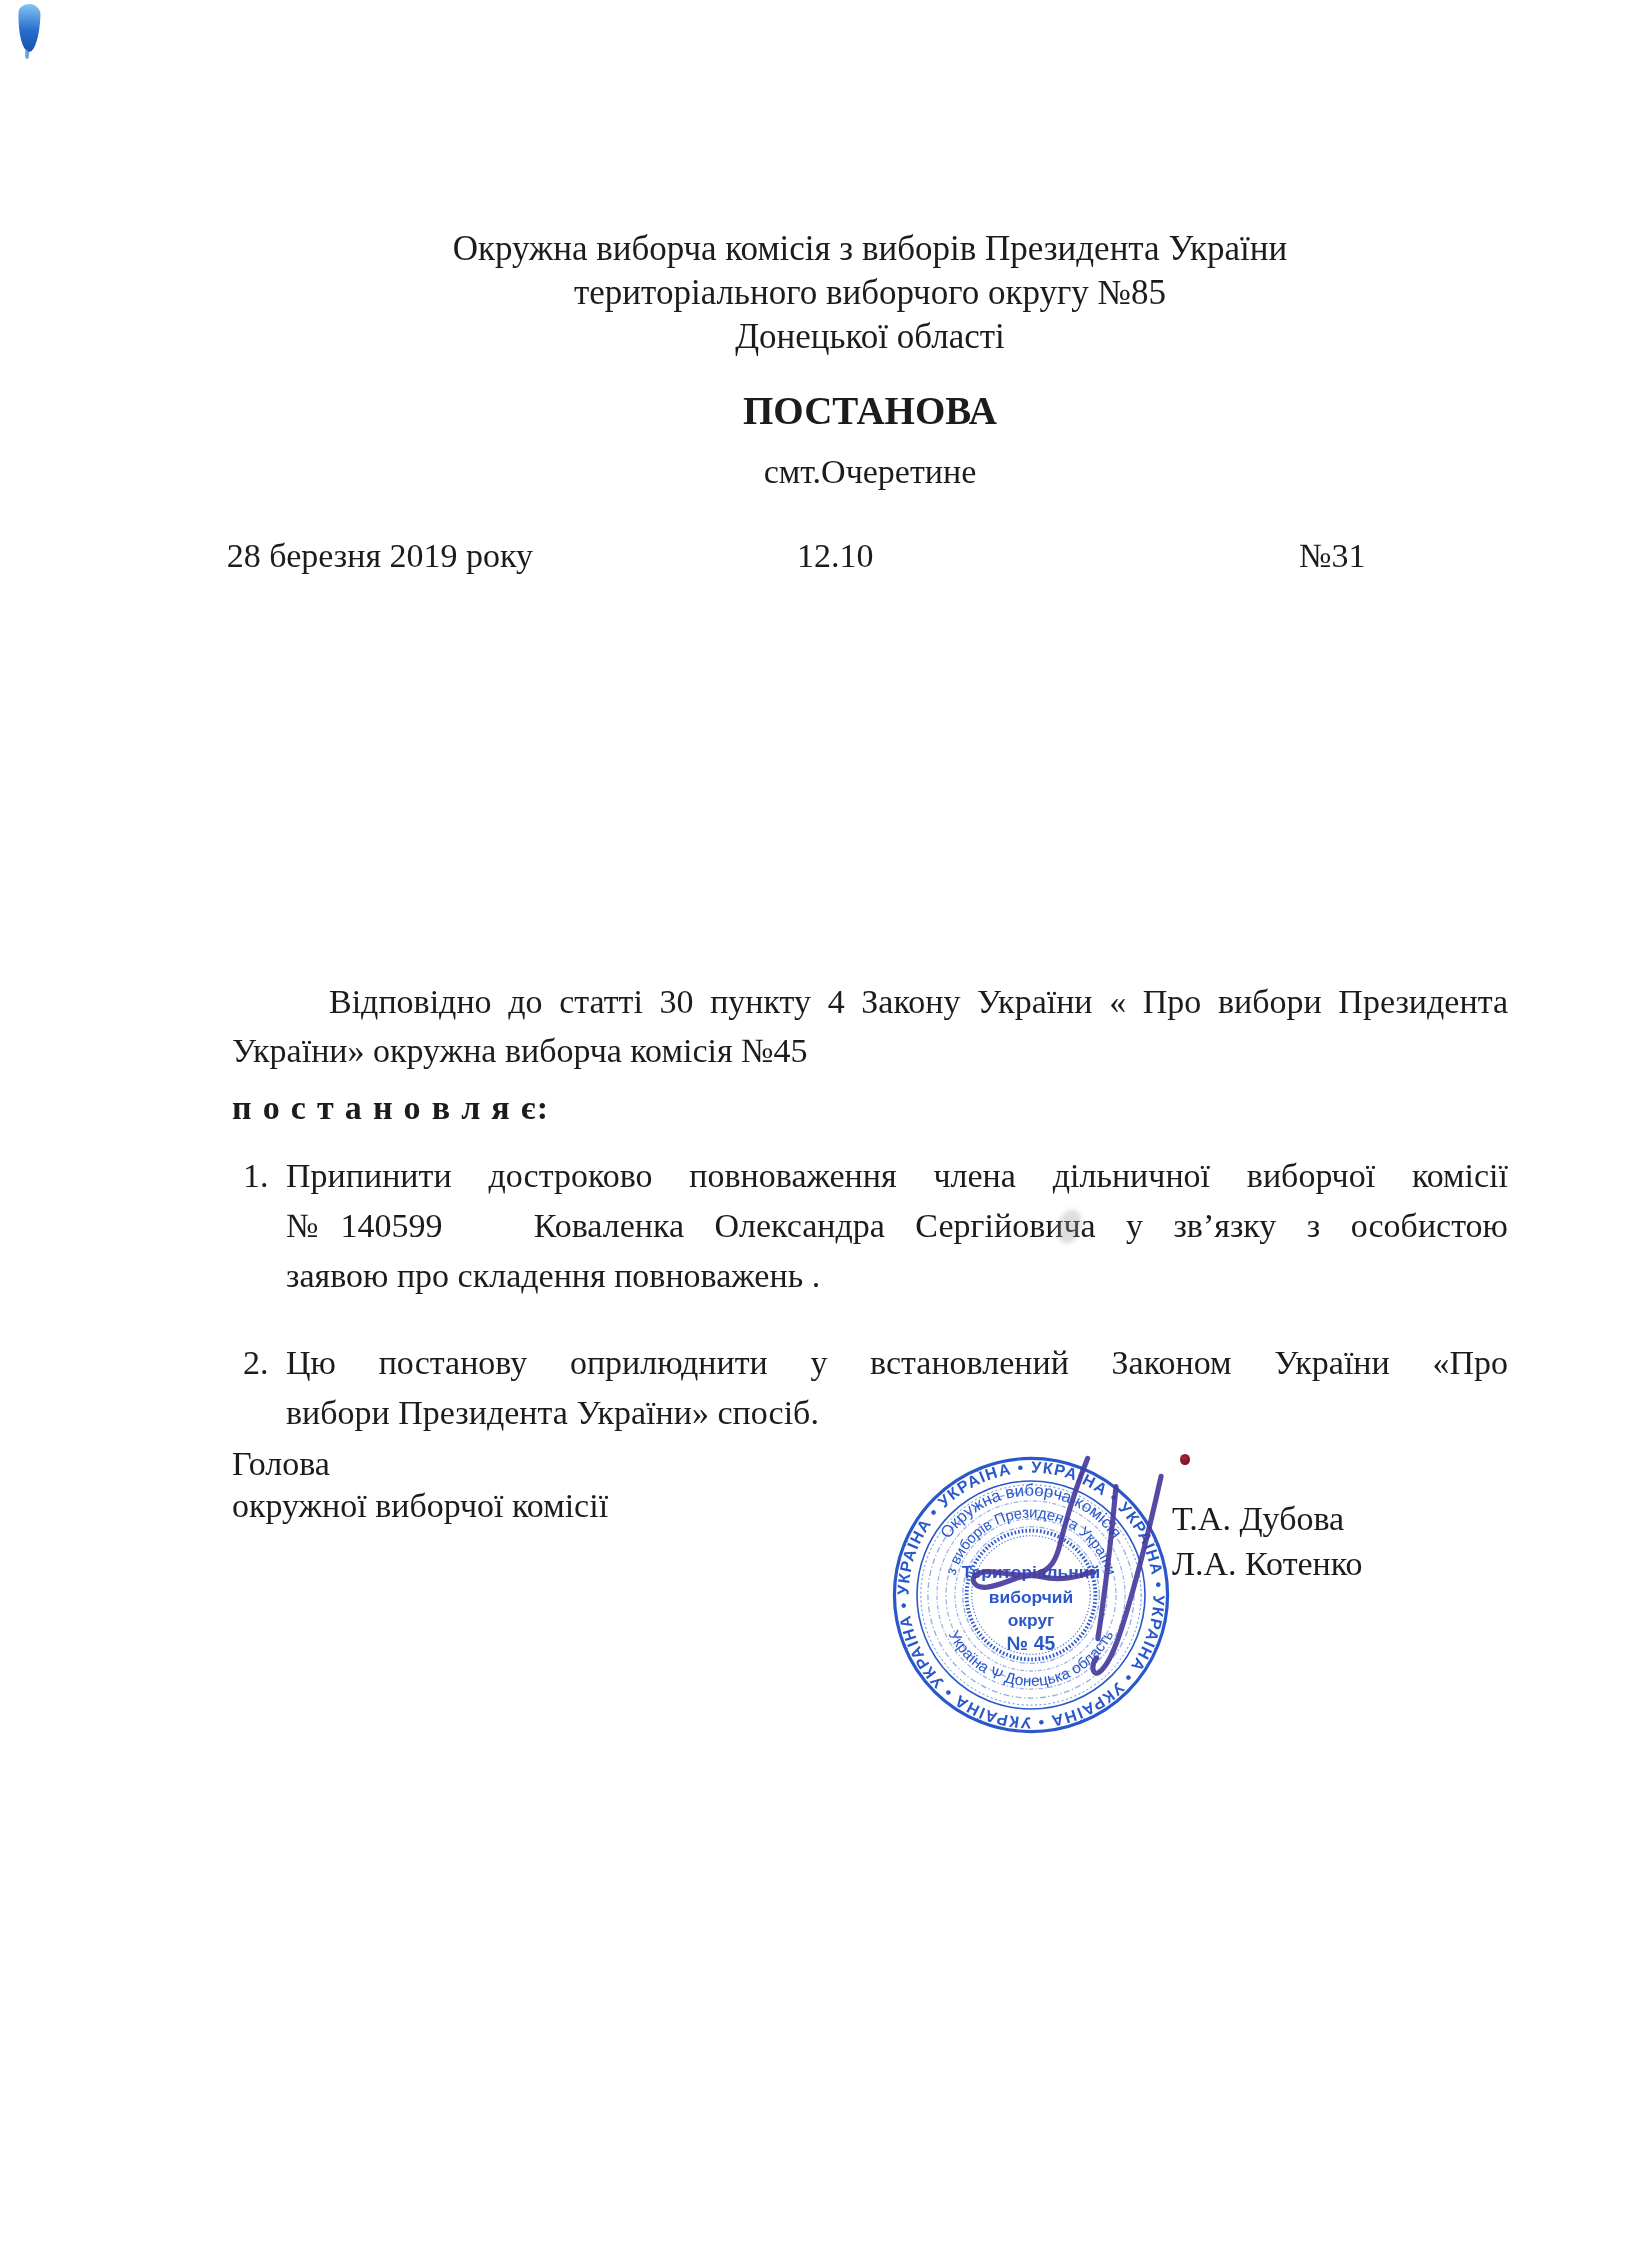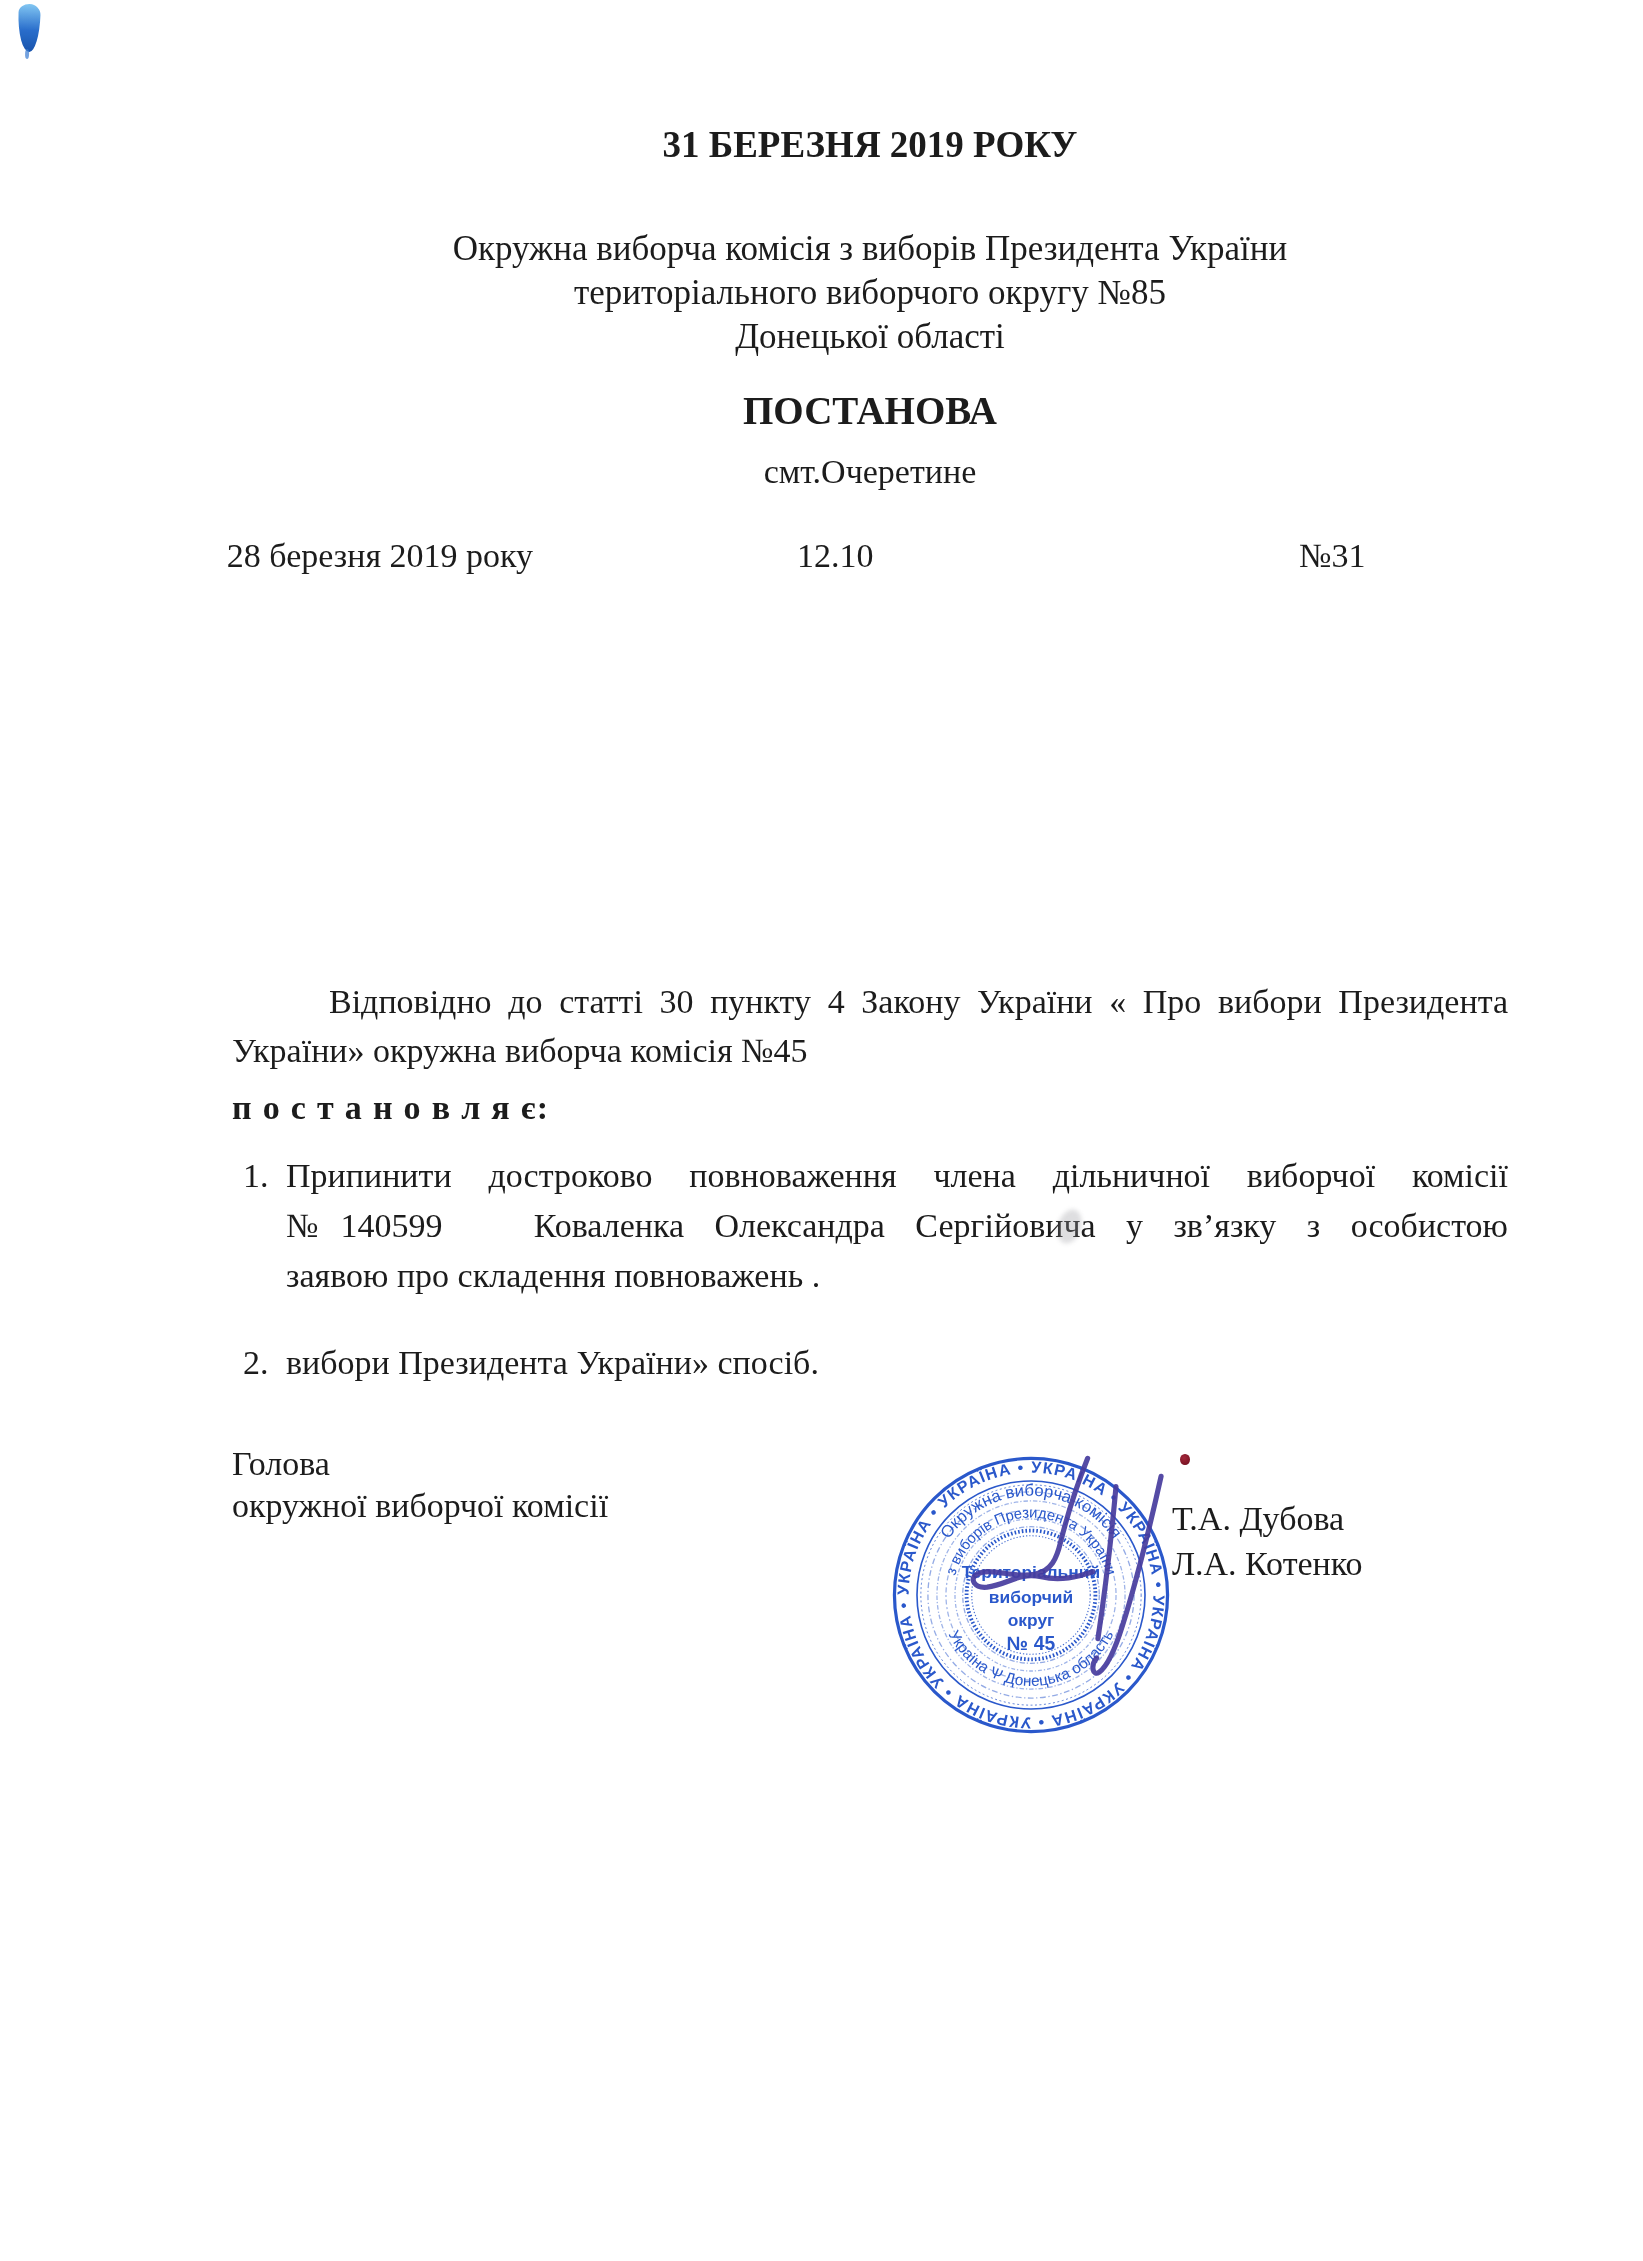--- a/index.html
+++ b/index.html
@@ -57,21 +57,20 @@
   .smudge{left:1058px;top:1209px;width:23px;height:35px;background:#9a9aa0;
     opacity:.32;filter:blur(1.9px);border-radius:50%;transform:rotate(18deg);}
 </style>
 </head>
 <body>
 
 <div class="page">
 
   <div class="abs ink-mark"></div>
 
-  <div class="abs doc-title center">31 БЕРЕЗНЯ 2019 РОКУ</div>
 
   <div class="abs org-block center">
     <div>Окружна виборча комісія з виборів Президента України</div>
     <div>територіального виборчого округу №85</div>
     <div>Донецької області</div>
   </div>
 
   <div class="abs doc-type center">ПОСТАНОВА</div>
 
   <div class="abs place center">смт.Очеретине</div>
@@ -91,20 +90,21 @@
     <div class="resolves">п о с т а н о в л я є:</div>
     <div class="items">
       <div class="item">
         <span class="num">1.</span>
         <div class="jline">Припинити достроково повноваження члена дільничної виборчої комісії</div>
         <div class="jline">№140599&nbsp;&nbsp; Коваленка Олександра Сергійовича у зв’язку з особистою</div>
         <div>заявою про складення повноважень .</div>
       </div>
       <div class="item">
         <span class="num">2.</span>
+        <div class="jline">Цю постанову оприлюднити у встановлений Законом України «Про</div>
         <div>вибори Президента України» спосіб.</div>
       </div>
     </div>
   </div>
 
   <div class="abs sig-line sig-g1">Голова</div>
   <div class="abs sig-line sig-g2">окружної виборчої комісії</div>
 
   <div class="abs sig-name sig-n1">Т.А. Дубова</div>
   <div class="abs sig-name sig-n2">Л.А. Котенко</div>

